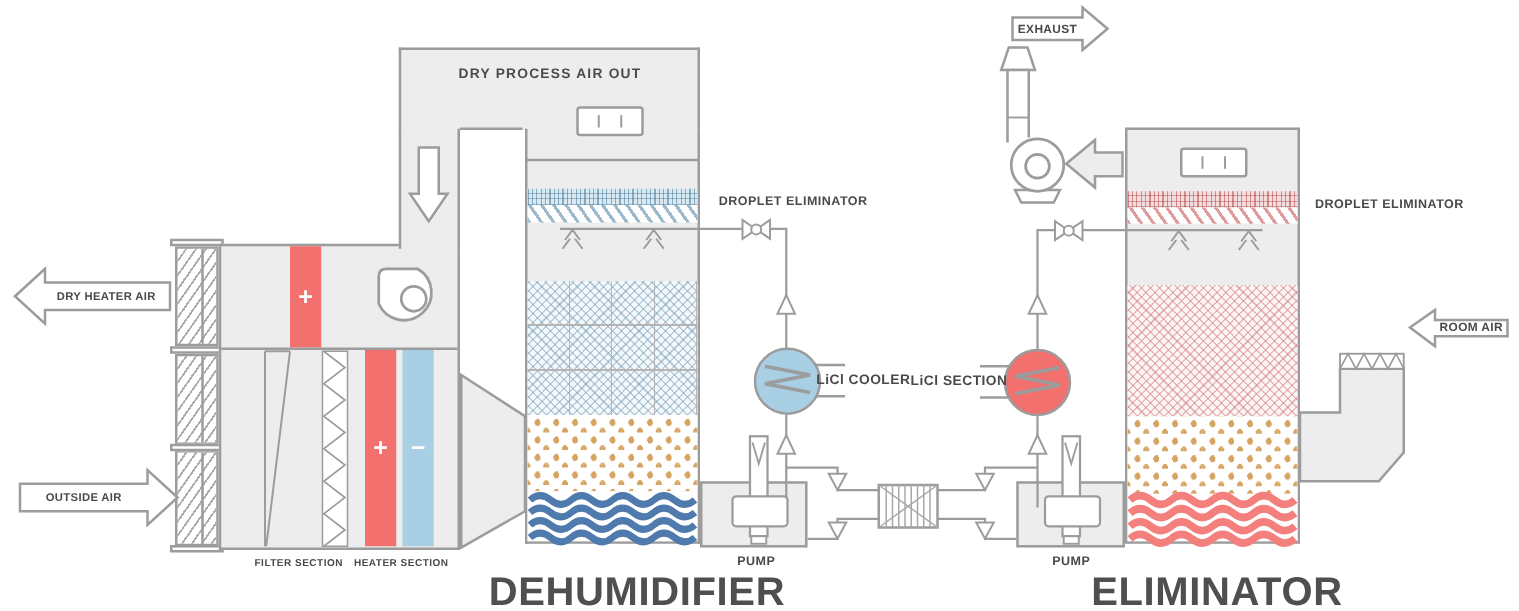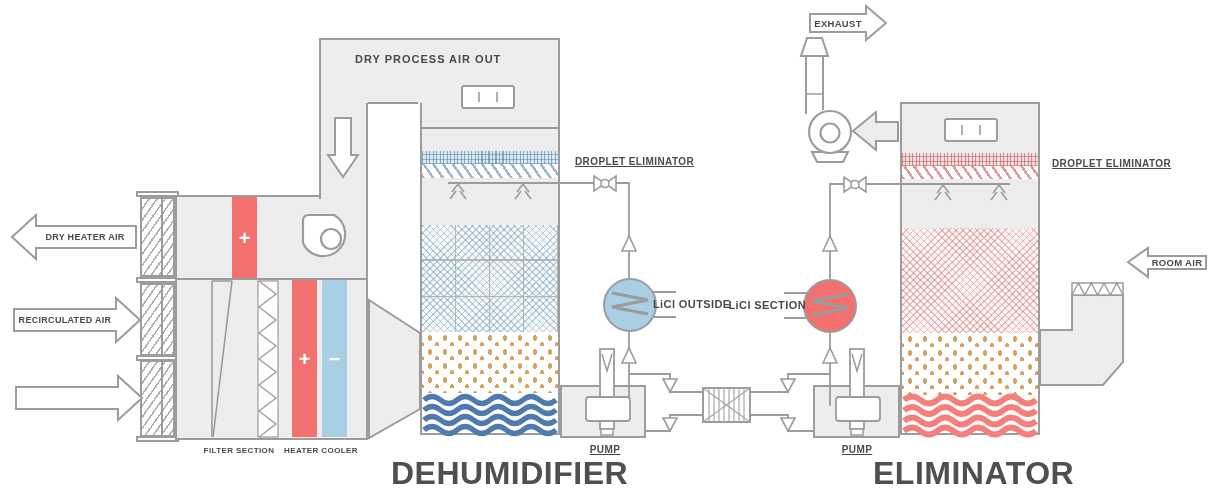--- a/index.html
+++ b/index.html
@@ -3,21 +3,21 @@
 <meta charset="utf-8">
 <style>
   html,body{margin:0;padding:0;background:#fff;}
   #stage{position:relative;width:1215px;height:489px;background:#fff;overflow:hidden;
          font-family:"Liberation Sans",sans-serif;}
   .abs{position:absolute;box-sizing:border-box;}
   .box{border:2px solid #9c9c9c;background:#ededed;}
   .lbl{position:absolute;font-weight:bold;color:#4a4a4a;letter-spacing:.4px;white-space:nowrap;
        font-family:"Liberation Sans",sans-serif;}
   .title{font-size:32px;color:#4f4f4f;letter-spacing:.5px;text-align:center;}
-  .small{font-size:10px;text-decoration:underline;}
+  .small{font-size:10px;}
   .tiny{font-size:8px;}
   .sym{display:flex;align-items:center;justify-content:center;color:#fff;font-weight:bold;
        font-size:20px;line-height:1;}
   .louver{background-color:#fff;border:2px solid #9c9c9c;
     background-image:repeating-linear-gradient(125deg,transparent 0 5px,#adadad 5px 6.5px);}
   .louver .rail{position:absolute;top:0;bottom:0;left:62%;width:2px;background:#9c9c9c;}
   .cap{background:#fff;border:2px solid #9c9c9c;}
   .elimA-blue{background-color:#d9e9f2;background-image:
     repeating-linear-gradient(90deg,rgba(70,120,150,.55) 0 1px,transparent 1px 3.5px),
     repeating-linear-gradient(0deg,rgba(70,120,150,.45) 0 1px,transparent 1px 4.5px);}
@@ -97,30 +97,25 @@
 
   <div class="abs box" style="left:560px;top:385px;width:86px;height:53px;"></div>
   <div class="abs box" style="left:813px;top:385px;width:87px;height:53px;"></div>
 
   <div class="arrow-wrap" style="left:10px;top:213px;width:128px;height:48px;">
     <svg width="128" height="48">
       <polygon points="2,24 26,2 26,13 126,13 126,35 26,35 26,46" fill="#fff" stroke="#9c9c9c" stroke-width="2"></polygon>
     </svg>
     <div class="arrow-lbl" style="left:24px;right:2px;top:0;bottom:0;">DRY HEATER AIR</div>
   </div>
-  <div class="arrow-wrap" style="left:12px;top:296px;width:130px;height:48px;">
-    <svg width="130" height="48">
-      <polygon points="128,24 104,2 104,13 2,13 2,35 104,35 104,46" fill="#fff" stroke="#9c9c9c" stroke-width="2"></polygon>
-    </svg>
-    <div class="arrow-lbl" style="left:2px;right:26px;top:0;bottom:0;">RECIRCULATED AIR</div>
-  </div>
   <div class="arrow-wrap" style="left:14px;top:374px;width:130px;height:48px;">
     <svg width="130" height="48">
       <polygon points="128,24 104,2 104,13 2,13 2,35 104,35 104,46" fill="#fff" stroke="#9c9c9c" stroke-width="2"></polygon>
     </svg>
+    <div class="arrow-lbl" style="left:2px;right:26px;top:0;bottom:0;">OUTSIDE AIR</div>
   </div>
   <div class="arrow-wrap" style="left:1126px;top:246px;width:82px;height:33px;">
     <svg width="82" height="33">
       <polygon points="2,16 22,2 22,10 80,10 80,23 22,23 22,31" fill="#fff" stroke="#9c9c9c" stroke-width="2"></polygon>
     </svg>
     <div class="arrow-lbl" style="left:22px;right:2px;top:0;bottom:0;font-size:9.5px;">ROOM AIR</div>
   </div>
   <div class="arrow-wrap" style="left:808px;top:4px;width:80px;height:38px;">
     <svg width="80" height="38">
       <polygon points="78,19 58,2 58,10 2,10 2,28 58,28 58,36" fill="#fff" stroke="#9c9c9c" stroke-width="2"></polygon>
@@ -297,25 +292,25 @@
       <path d="M424,430 q8,-7 16.5,0 t16.5,0 t16.5,0 t16.5,0 t16.5,0 t16.5,0 t16.5,0 t16.5,0"></path>
     </g>
     <g fill="none" stroke="#f4807d" stroke-width="6">
       <path d="M904,400 q8,-7 16.5,0 t16.5,0 t16.5,0 t16.5,0 t16.5,0 t16.5,0 t16.5,0 t16.5,0"></path>
       <path d="M904,410.5 q8,-7 16.5,0 t16.5,0 t16.5,0 t16.5,0 t16.5,0 t16.5,0 t16.5,0 t16.5,0"></path>
       <path d="M904,421 q8,-7 16.5,0 t16.5,0 t16.5,0 t16.5,0 t16.5,0 t16.5,0 t16.5,0 t16.5,0"></path>
       <path d="M904,431 q8,-7 16.5,0 t16.5,0 t16.5,0 t16.5,0 t16.5,0 t16.5,0 t16.5,0 t16.5,0"></path>
     </g>
   </svg>
 
-  <div class="lbl" style="left:355px;top:53px;width:170px;font-size:11px;letter-spacing:1px;">DRY PROCESS AIR OUT</div>
+  <div class="lbl" style="left:355px;top:53px;width:170px;text-align:center;font-size:11px;letter-spacing:1px;">DRY PROCESS AIR OUT</div>
   <div class="lbl small" style="left:575px;top:156px;">DROPLET ELIMINATOR</div>
   <div class="lbl small" style="left:1052px;top:158px;">DROPLET ELIMINATOR</div>
-  <div class="lbl" style="left:653px;top:298px;font-size:11px;">LiCl OUTSIDE</div>
+  <div class="lbl" style="left:653px;top:298px;font-size:11px;">LiCl COOLER</div>
   <div class="lbl" style="left:728px;top:299px;width:78px;text-align:right;font-size:11px;">LiCl SECTION</div>
   <div class="lbl small" style="left:575px;top:444px;width:60px;text-align:center;">PUMP</div>
   <div class="lbl small" style="left:827px;top:444px;width:60px;text-align:center;">PUMP</div>
   <div class="lbl tiny" style="left:199px;top:446px;width:80px;text-align:center;">FILTER SECTION</div>
-  <div class="lbl tiny" style="left:281px;top:446px;width:80px;text-align:center;">HEATER COOLER</div>
+  <div class="lbl tiny" style="left:281px;top:446px;width:80px;text-align:center;">HEATER SECTION</div>
   <div class="lbl title" style="left:391px;top:455px;width:200px;">DEHUMIDIFIER</div>
   <div class="lbl title" style="left:873px;top:455px;width:200px;">ELIMINATOR</div>
 
 </div>
 
 </body></html>

